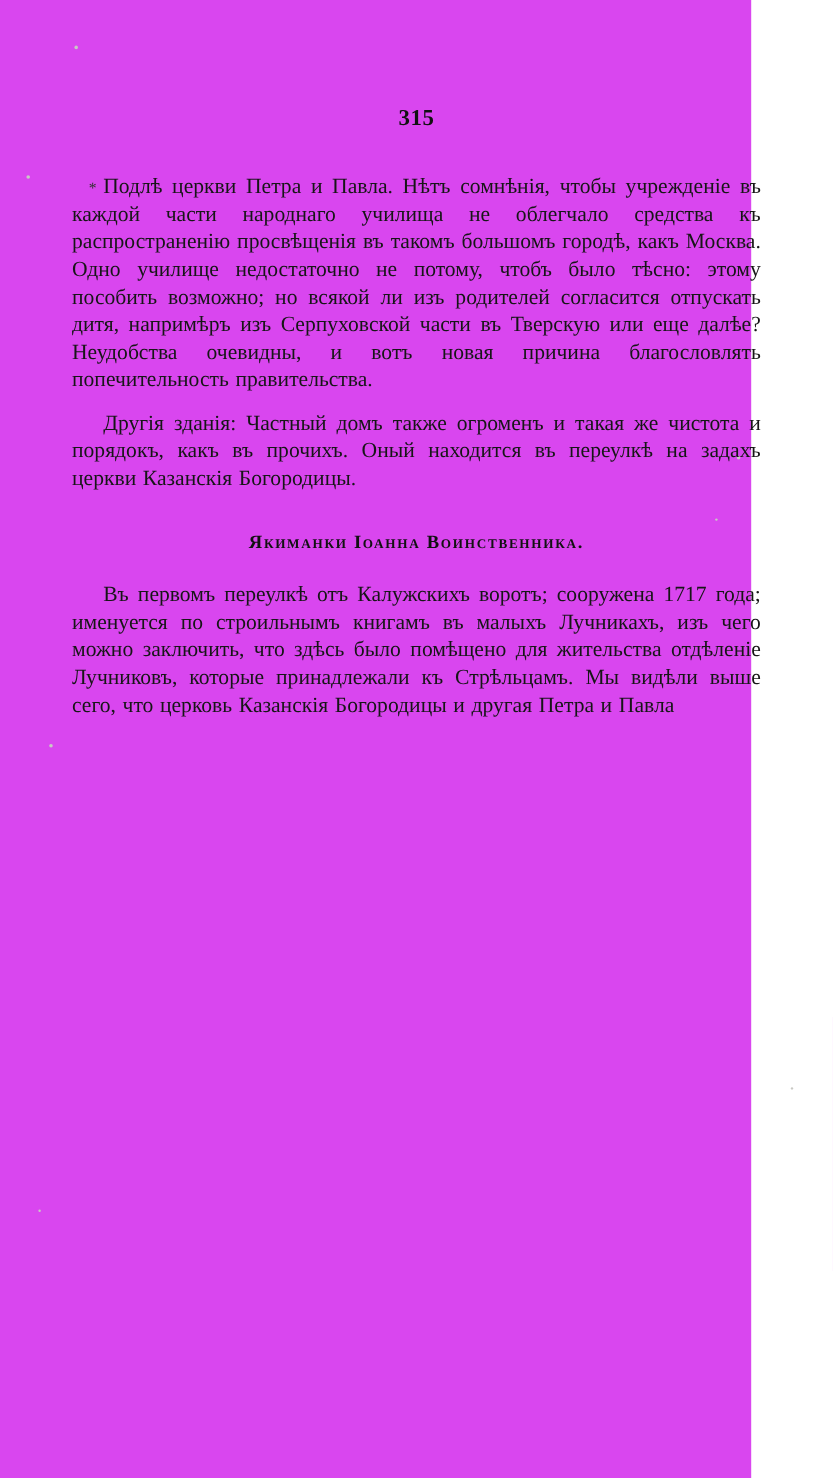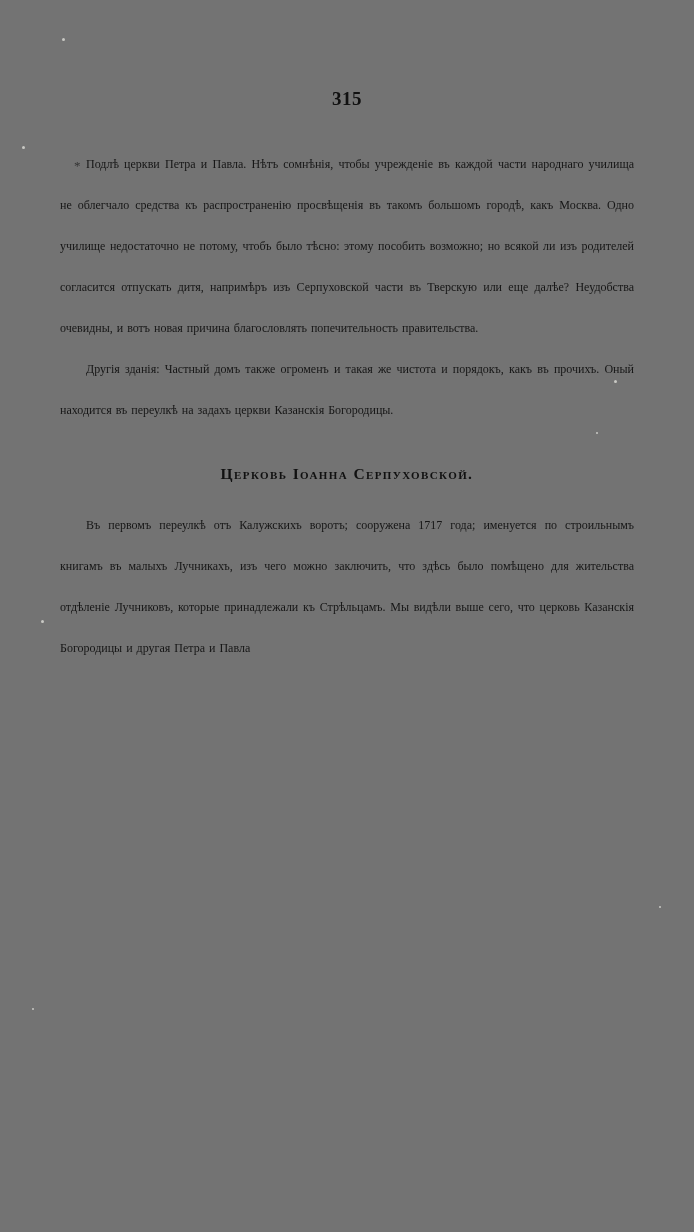--- a/index.html
+++ b/index.html
@@ -11,23 +11,23 @@
     width: 694px;
     height: 1232px;
     position: relative;
     font-family: "Liberation Serif", serif;
     color: #1a1a1a;
     overflow: hidden;
   }
   .page {
     position: absolute;
     left: 0; top: 0;
-    width: 694px;
+    width: 626px;
     height: 1232px;
-    background: #737373;
+    background: #d946ef;
     text-decoration: underline;
   }
   .page-inner {
     position: absolute;
     left: 60px;
     top: 60px;
     width: 574px;
   }
   .page-number {
     text-align: center;
@@ -47,28 +47,29 @@
     color: #111;
     font-variant: small-caps;
   }
   .section-heading.spaced {
     margin-top: 34px;
     margin-bottom: 22px;
     letter-spacing: 1.4px;
   }
   p.body {
     margin: 0 0 0 0;
-    font-size: 12px;
-    line-height: 41px;
+    font-size: 18px;
+    line-height: 23px;
     text-align: justify;
     text-justify: inter-word;
     color: #161616;
     word-spacing: 1px;
   }
   p.body + p.body {
+    margin-top: 13px;
   }
   p.indent {
     text-indent: 26px;
   }
   .lead-mark {
     position: relative;
   }
   .lead-mark::before {
     content: "*";
     position: absolute;
@@ -108,18 +109,18 @@
 
     <div class="page-number">315</div>
 
 
     <p class="body indent lead-mark">Подлѣ церкви Петра и Павла. Нѣтъ сомнѣнія, чтобы учрежденіе въ каждой части народнаго училища не облегчало средства къ распространенію просвѣщенія въ такомъ большомъ городѣ, какъ Москва. Одно училище недостаточно не потому, чтобъ было тѣсно: этому пособить возможно; но всякой ли изъ родителей согласится отпускать дитя, напримѣръ изъ Серпуховской части въ Тверскую или еще далѣе? Неудобства очевидны, и вотъ новая причина благословлять попечительность правительства.</p>
 
     <p class="body indent">Другія зданія: Частный домъ также огроменъ и такая же чистота и порядокъ, какъ въ прочихъ. Оный находится въ переулкѣ на задахъ церкви Казанскія Богородицы.</p>
 
 
 
-    <div class="section-heading spaced">Церковь Іоанна Серпуховской.</div>
+    <div class="section-heading spaced">Якиманки Іоанна Воинственника.</div>
 
     <p class="body indent">Въ первомъ переулкѣ отъ Калужскихъ воротъ; сооружена 1717 года; именуется по строильнымъ книгамъ въ малыхъ Лучникахъ, изъ чего можно заключить, что здѣсь было помѣщено для жительства отдѣленіе Лучниковъ, которые принадлежали къ Стрѣльцамъ. Мы видѣли выше сего, что церковь Казанскія Богородицы и другая Петра и Павла</p>
 
   </div>
 </div>
 
 </body></html>

